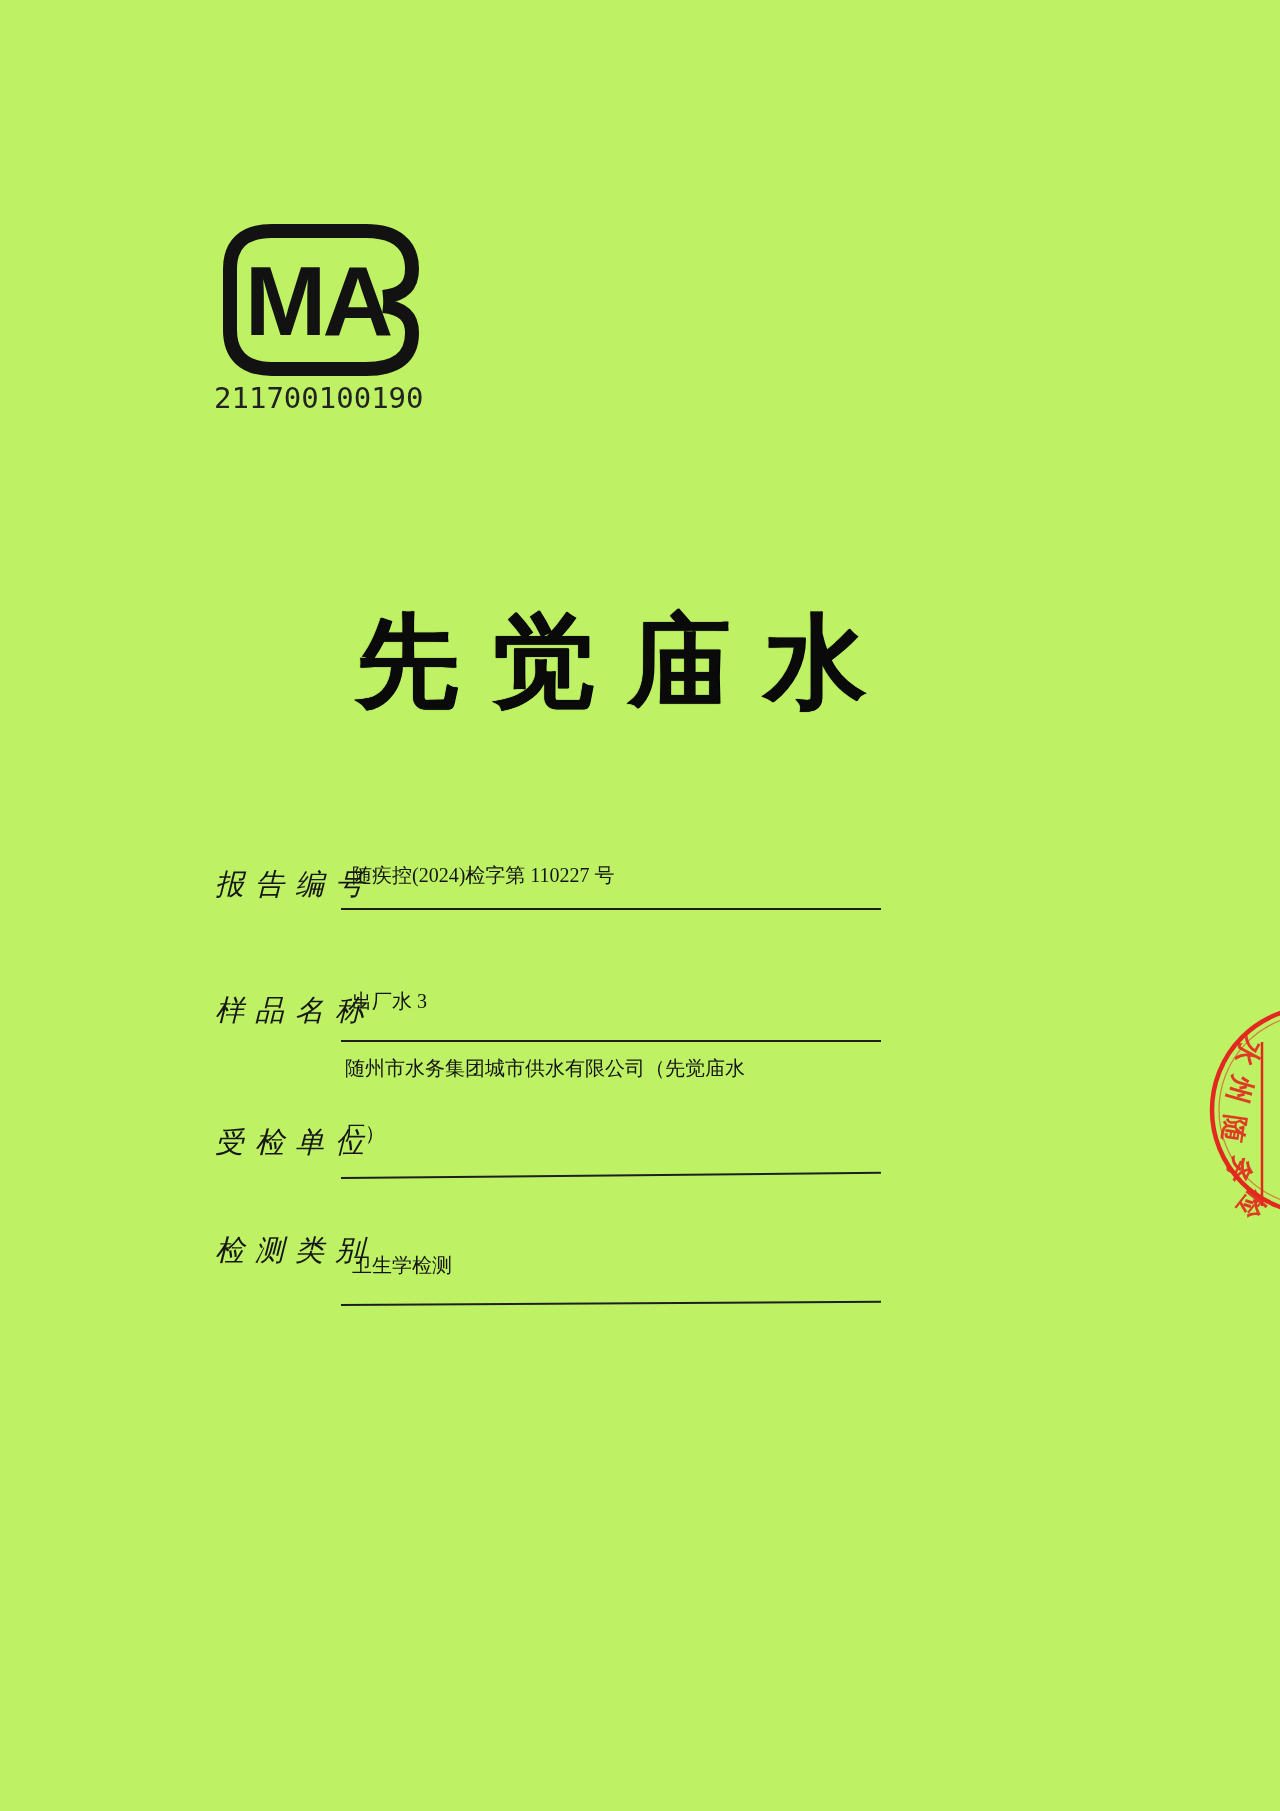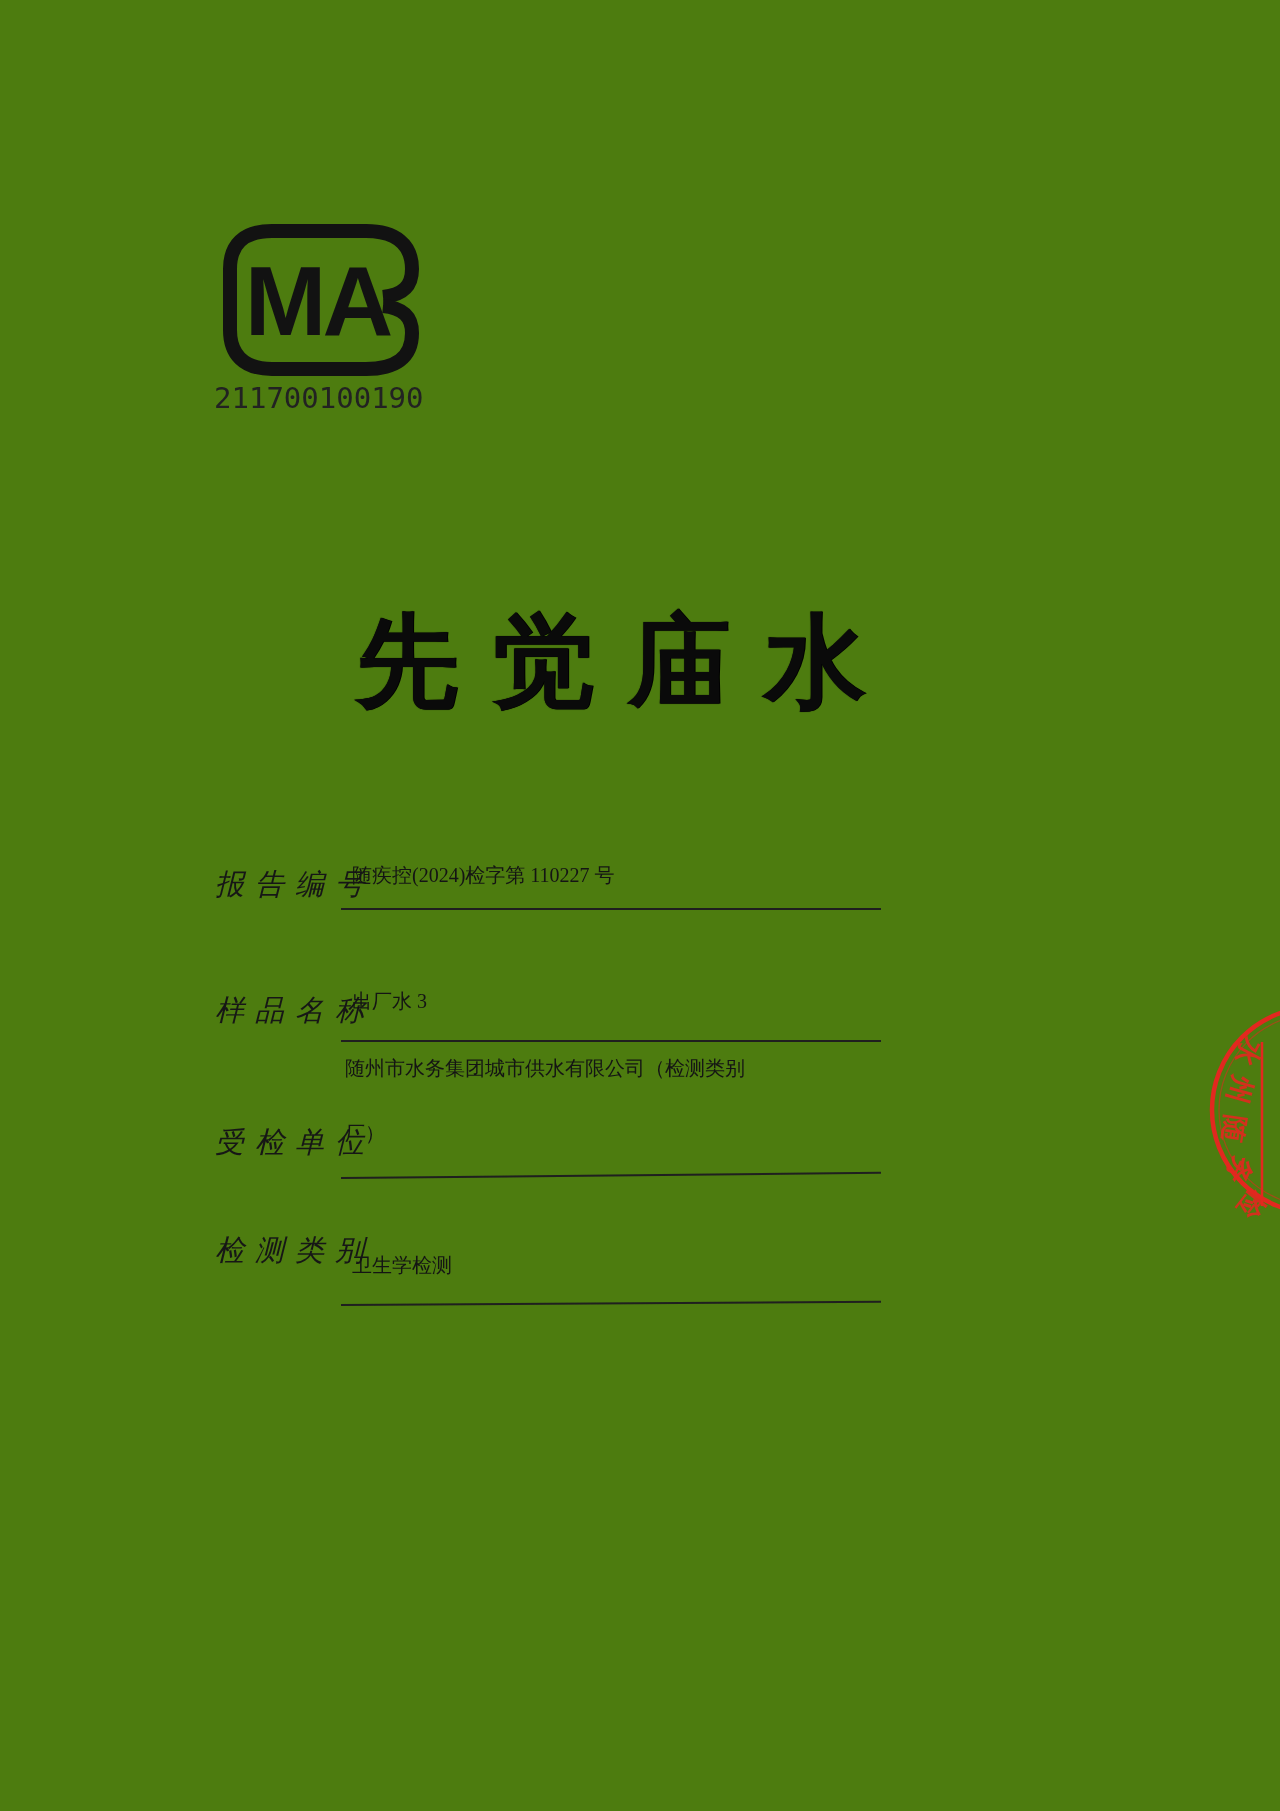--- a/index.html
+++ b/index.html
@@ -1,20 +1,20 @@
 <!DOCTYPE html>
 <html><head>
 <meta charset="utf-8">
 <style>
   html,body{margin:0;padding:0;background:#9a9a9a;}
   .page{
     position:relative;
     width:1280px;height:1811px;
     margin:0 auto;
-    background:#4d7c0f;
+    background:#bef264;
     overflow:hidden;
     font-family:"Liberation Serif","DejaVu Serif",serif;
     color:#1b1b1b;
   }
   
   .cma-logo{position:absolute;left:220px;top:222px;width:204px;height:156px;}
   .cma-number{
     position:absolute;left:214px;top:384px;width:216px;
     font-family:"DejaVu Sans Mono","DejaVu Sans",monospace;
     font-size:29px;line-height:1;color:#222;letter-spacing:0px;
@@ -84,21 +84,21 @@
   <div class="report-title">先觉庙水</div>
 
   <div class="field-label" style="top:866px">报告编号</div>
   <div class="field-value" style="top:863px">随疾控(2024)检字第 110227 号</div>
   <div class="field-underline" style="top:908px"></div>
 
   <div class="field-label" style="top:992px">样品名称</div>
   <div class="field-value" style="top:989px">出厂水 3</div>
   <div class="field-underline" style="top:1040px"></div>
 
-  <div class="field-value" style="top:1056px;left:345px">随州市水务集团城市供水有限公司（检测类别</div>
+  <div class="field-value" style="top:1056px;left:345px">随州市水务集团城市供水有限公司（先觉庙水</div>
   <div class="field-label" style="top:1124px">受检单位</div>
   <div class="field-value" style="top:1121px;left:345px">厂）</div>
   <div class="field-underline tilt-a" style="top:1177px"></div>
 
   <div class="field-label" style="top:1232px">检测类别</div>
   <div class="field-value" style="top:1253px">卫生学检测</div>
   <div class="field-underline tilt-b" style="top:1304px"></div>
 
   <svg class="seal" viewBox="0 0 85 330">
     <g stroke="#e2281f" fill="none">

